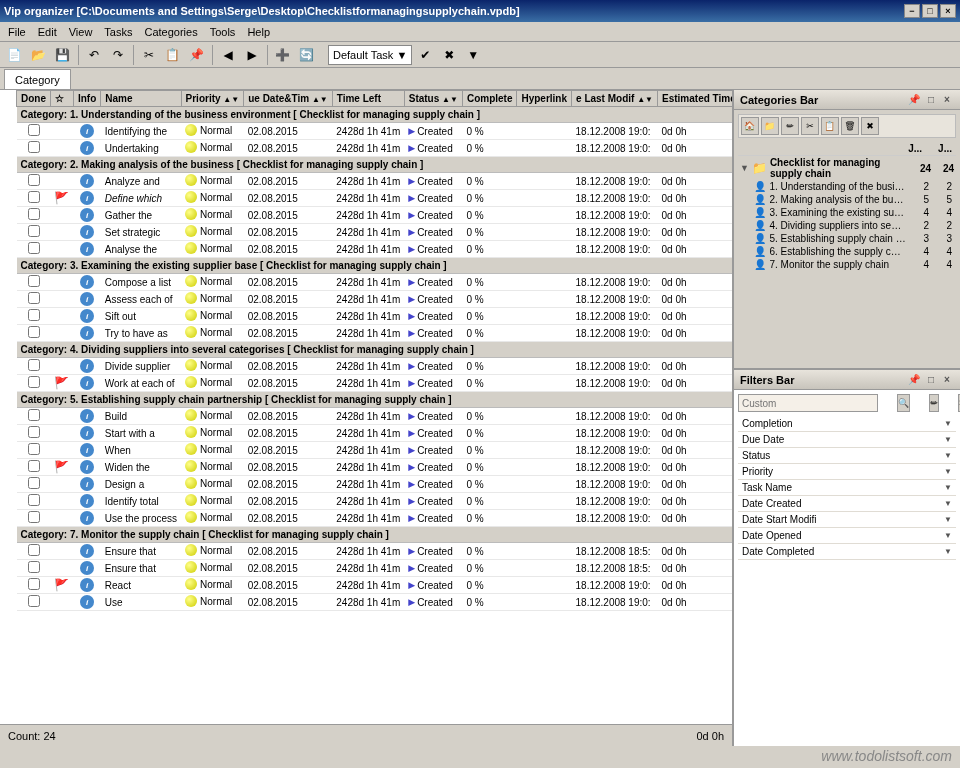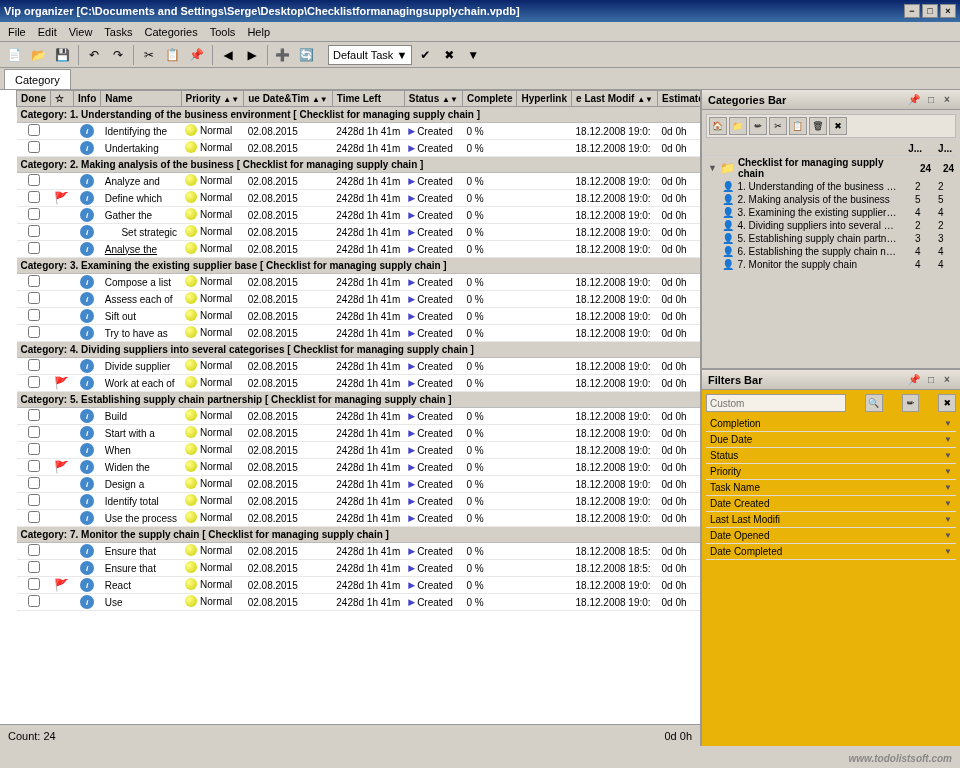--- a/index.html
+++ b/index.html
@@ -192,24 +192,24 @@
       border-top: 1px solid #999;
       display: flex;
       align-items: center;
       padding: 0 8px;
       font-size: 11px;
       gap: 20px;
     }
 
     
     .right-panel {
-      width: 258px;
+      width: 226px;
       display: flex;
       flex-direction: column;
-      background: #eab308;
+      background: #ffffff;
     }
 
     
     .panel-section {
       background: #d4d0c8;
       border-bottom: 2px solid #999;
     }
     .panel-header {
       background: linear-gradient(to bottom, #e8e4dc, #c8c4bc);
       border-bottom: 1px solid #999;
@@ -313,24 +313,23 @@
       cursor: pointer;
     }
     .filter-label { flex: 1; }
     .filter-dropdown-arrow { font-size: 8px; color: #555; }
 
     
     .watermark {
       position: fixed;
       bottom: 4px;
       right: 8px;
-      font-size: 10px;
+      font-size: 14px;
       color: #888;
       font-style: italic;
-      font-weight: bold;
     }
   </style>
 </head>
 <body>
 
 <div class="title-bar">
   <span class="title-bar-text">Vip organizer [C:\Documents and Settings\Serge\Desktop\Checklistformanagingsupplychain.vpdb]</span>
   <div class="title-bar-controls">
     <div class="title-bar-btn">−</div>
     <div class="title-bar-btn">□</div>
@@ -445,21 +444,21 @@
               <td><span class="status-created"><span class="status-icon">▶</span>Created</span></td>
               <td>0 %</td>
               <td></td>
               <td>18.12.2008 19:0:</td>
               <td>0d 0h</td>
             </tr>
             <tr class="task-row">
               <td class="checkbox-cell"><input type="checkbox" style=""></td>
               <td style="text-align: center;"><span style="color:#4488cc;font-size:12px;">🚩</span></td>
               <td style="text-align: center;"><span class="info-icon">i</span></td>
-              <td style="max-width: 90px; overflow: hidden; text-overflow: ellipsis;">Define which</td>
+              <td style="max-width: 90px; overflow: hidden; text-overflow: ellipsis; font-style: italic;">Define which</td>
               <td><span class="priority-icon"><span class="prio-ball"></span>Normal</span></td>
               <td>02.08.2015</td>
               <td>2428d 1h 41m</td>
               <td><span class="status-created"><span class="status-icon">▶</span>Created</span></td>
               <td>0 %</td>
               <td></td>
               <td>18.12.2008 19:0:</td>
               <td>0d 0h</td>
             </tr>
             <tr class="task-row">
@@ -473,35 +472,35 @@
               <td><span class="status-created"><span class="status-icon">▶</span>Created</span></td>
               <td>0 %</td>
               <td></td>
               <td>18.12.2008 19:0:</td>
               <td>0d 0h</td>
             </tr>
             <tr class="task-row">
               <td class="checkbox-cell"><input type="checkbox" style=""></td>
               <td style="text-align: center;"></td>
               <td style="text-align: center;"><span class="info-icon">i</span></td>
-              <td style="max-width: 90px; overflow: hidden; text-overflow: ellipsis; text-align: right;">Set strategic</td>
-              <td><span class="priority-icon"><span class="prio-ball"></span>Normal</span></td>
-              <td>02.08.2015</td>
-              <td>2428d 1h 41m</td>
-              <td><span class="status-created"><span class="status-icon">▶</span>Created</span></td>
-              <td>0 %</td>
-              <td></td>
-              <td>18.12.2008 19:0:</td>
-              <td>0d 0h</td>
-            </tr>
-            <tr class="task-row">
-              <td class="checkbox-cell"><input type="checkbox" style=""></td>
-              <td style="text-align: center;"></td>
-              <td style="text-align: center;"><span class="info-icon">i</span></td>
-              <td style="max-width: 90px; overflow: hidden; text-overflow: ellipsis; text-decoration: underline;">Analyse the</td>
+              <td style="max-width: 90px; overflow: hidden; text-overflow: ellipsis;">Set strategic</td>
+              <td><span class="priority-icon"><span class="prio-ball"></span>Normal</span></td>
+              <td>02.08.2015</td>
+              <td>2428d 1h 41m</td>
+              <td><span class="status-created"><span class="status-icon">▶</span>Created</span></td>
+              <td>0 %</td>
+              <td></td>
+              <td>18.12.2008 19:0:</td>
+              <td>0d 0h</td>
+            </tr>
+            <tr class="task-row">
+              <td class="checkbox-cell"><input type="checkbox" style=""></td>
+              <td style="text-align: center;"></td>
+              <td style="text-align: center;"><span class="info-icon">i</span></td>
+              <td style="max-width: 90px; overflow: hidden; text-overflow: ellipsis;">Analyse the</td>
               <td><span class="priority-icon"><span class="prio-ball"></span>Normal</span></td>
               <td>02.08.2015</td>
               <td>2428d 1h 41m</td>
               <td><span class="status-created"><span class="status-icon">▶</span>Created</span></td>
               <td>0 %</td>
               <td></td>
               <td>18.12.2008 19:0:</td>
               <td>0d 0h</td>
             </tr>
             <tr class="category-row">
@@ -882,21 +881,21 @@
     </div>
             <div class="filter-item">
       <span class="filter-label">Task Name</span>
       <span class="filter-dropdown-arrow">▼</span>
     </div>
             <div class="filter-item">
       <span class="filter-label">Date Created</span>
       <span class="filter-dropdown-arrow">▼</span>
     </div>
             <div class="filter-item">
-      <span class="filter-label">Last Last Modifi</span>
+      <span class="filter-label">Date Start Modifi</span>
       <span class="filter-dropdown-arrow">▼</span>
     </div>
             <div class="filter-item">
       <span class="filter-label">Date Opened</span>
       <span class="filter-dropdown-arrow">▼</span>
     </div>
             <div class="filter-item">
       <span class="filter-label">Date Completed</span>
       <span class="filter-dropdown-arrow">▼</span>
     </div>

